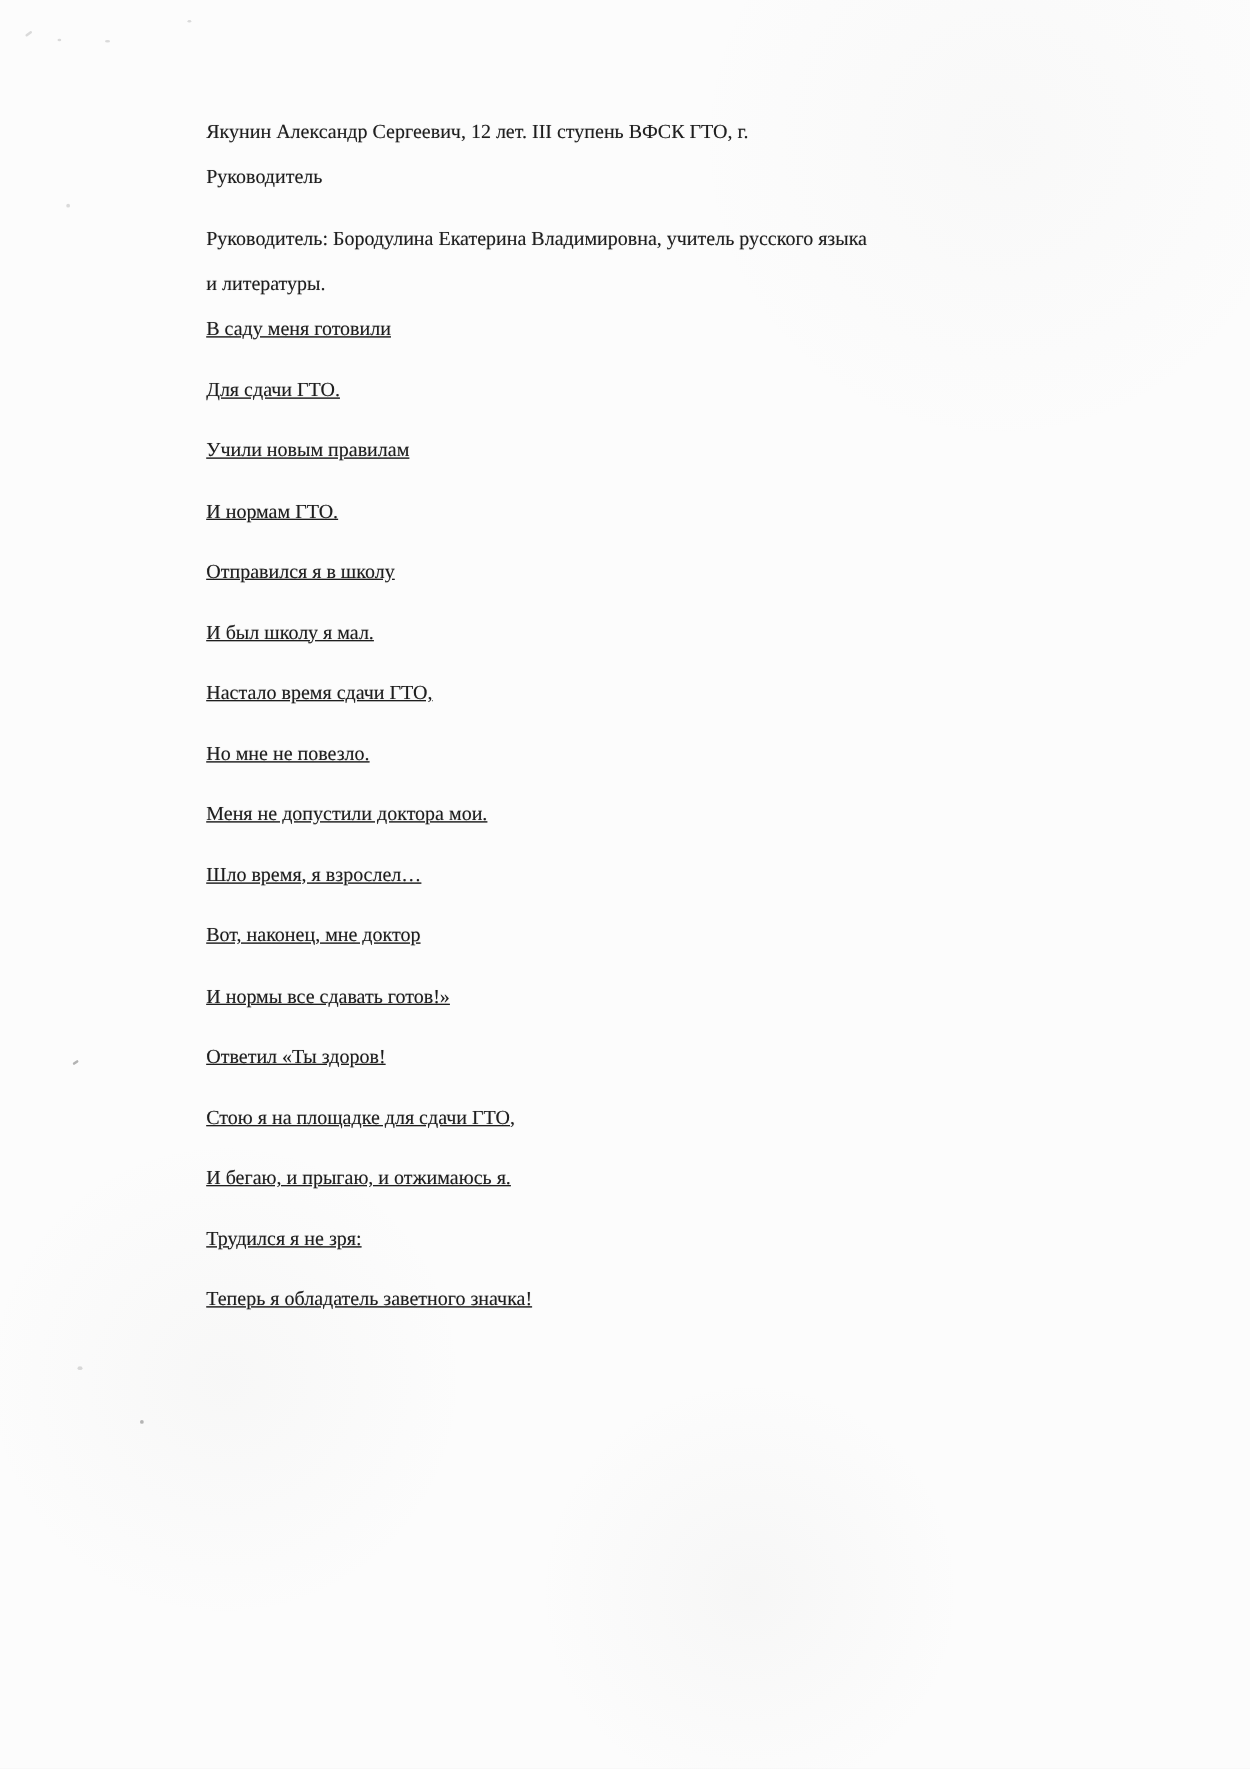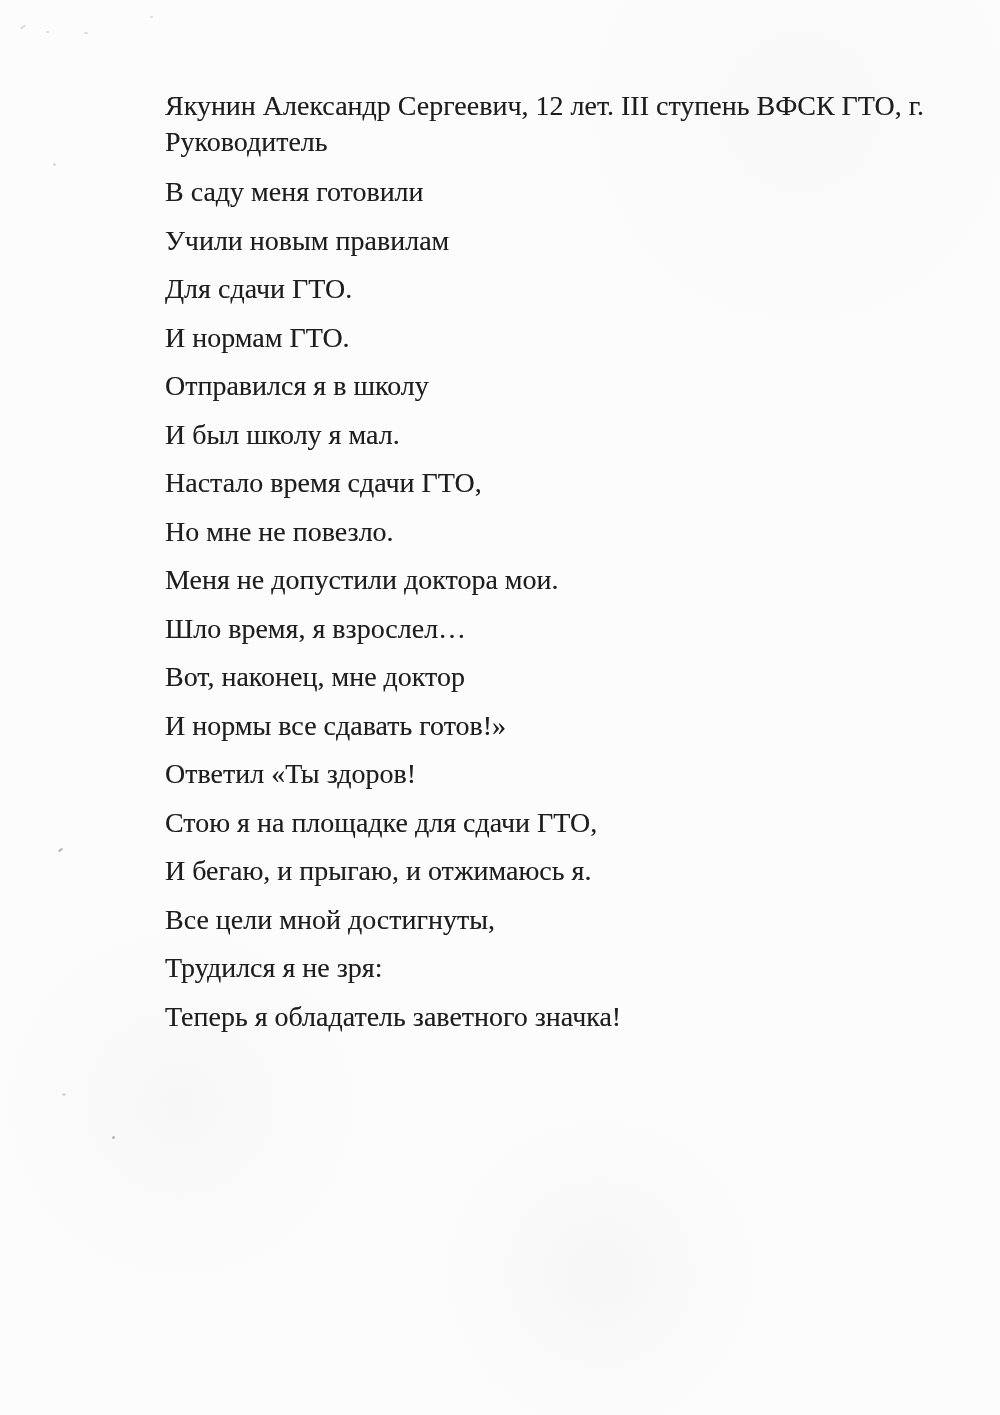--- a/index.html
+++ b/index.html
@@ -16,21 +16,21 @@
     width: 1000px;
     height: 1415px;
     margin: 0 auto;
     background:
       radial-gradient(circle at 18% 78%, rgba(160,160,155,0.05), rgba(160,160,155,0) 14%),
       radial-gradient(circle at 60% 90%, rgba(160,160,155,0.06), rgba(160,160,155,0) 12%),
       radial-gradient(circle at 80% 8%, rgba(160,160,155,0.04), rgba(160,160,155,0) 16%),
       var(--page-bg);
     overflow: hidden;
     font-family: "Liberation Serif", "DejaVu Serif", serif;
-    font-size: 28px;
+    font-size: 16px;
     color: var(--text-color);
   }
   .content {
     position: absolute;
     left: 165px;
     top: 88px;
     width: 820px;
   }
   .para {
     margin: 0 0 14px 0;
@@ -43,20 +43,21 @@
     display: block;
     white-space: nowrap;
   }
   .poem {
     margin: 0;
   }
   .verse {
     margin: 0 0 13.5px 0;
     line-height: 35px;
     white-space: nowrap;
+    text-decoration: underline;
   }
   .page, .page * {
     text-shadow: 0 0 0.6px rgba(40,40,40,0.45);
   }
   
   .speck {
     position: absolute;
     background: rgba(95,95,95,0.45);
     border-radius: 50%;
     text-shadow: none;
@@ -74,38 +75,41 @@
 <body>
 
 <div class="page">
   <div class="content">
 
     <p class="para byline">
       <span class="line">Якунин Александр Сергеевич, 12 лет. III ступень ВФСК ГТО, г.</span>
       <span class="line">Руководитель</span>
     </p>
 
+    <p class="para supervisor">
+      <span class="line">Руководитель: Бородулина Екатерина Владимировна, учитель русского языка</span>
+      <span class="line">и литературы.</span>
+    </p>
 
     <div class="poem">
       <p class="verse">В саду меня готовили</p>
+      <p class="verse">Для сдачи ГТО.</p>
       <p class="verse">Учили новым правилам</p>
-      <p class="verse">Для сдачи ГТО.</p>
       <p class="verse">И нормам ГТО.</p>
       <p class="verse">Отправился я в школу</p>
       <p class="verse">И был школу я мал.</p>
       <p class="verse">Настало время сдачи ГТО,</p>
       <p class="verse">Но мне не повезло.</p>
       <p class="verse">Меня не допустили доктора мои.</p>
       <p class="verse">Шло время, я взрослел…</p>
       <p class="verse">Вот, наконец, мне доктор</p>
       <p class="verse">И нормы все сдавать готов!»</p>
       <p class="verse">Ответил «Ты здоров!</p>
       <p class="verse">Стою я на площадке для сдачи ГТО,</p>
       <p class="verse">И бегаю, и прыгаю, и отжимаюсь я.</p>
-      <p class="verse">Все цели мной достигнуты,</p>
       <p class="verse">Трудился я не зря:</p>
       <p class="verse">Теперь я обладатель заветного значка!</p>
     </div>
 
   </div>
 
   <div class="speck dash faint" style="left:20px; top:26px; width:6px; height:2px;"></div>
   <div class="speck faint" style="left:46px; top:31px; width:3px; height:2px;"></div>
   <div class="speck faint" style="left:84px; top:32px; width:4px; height:2px;"></div>
   <div class="speck faint" style="left:150px; top:16px; width:3px; height:2px;"></div>

